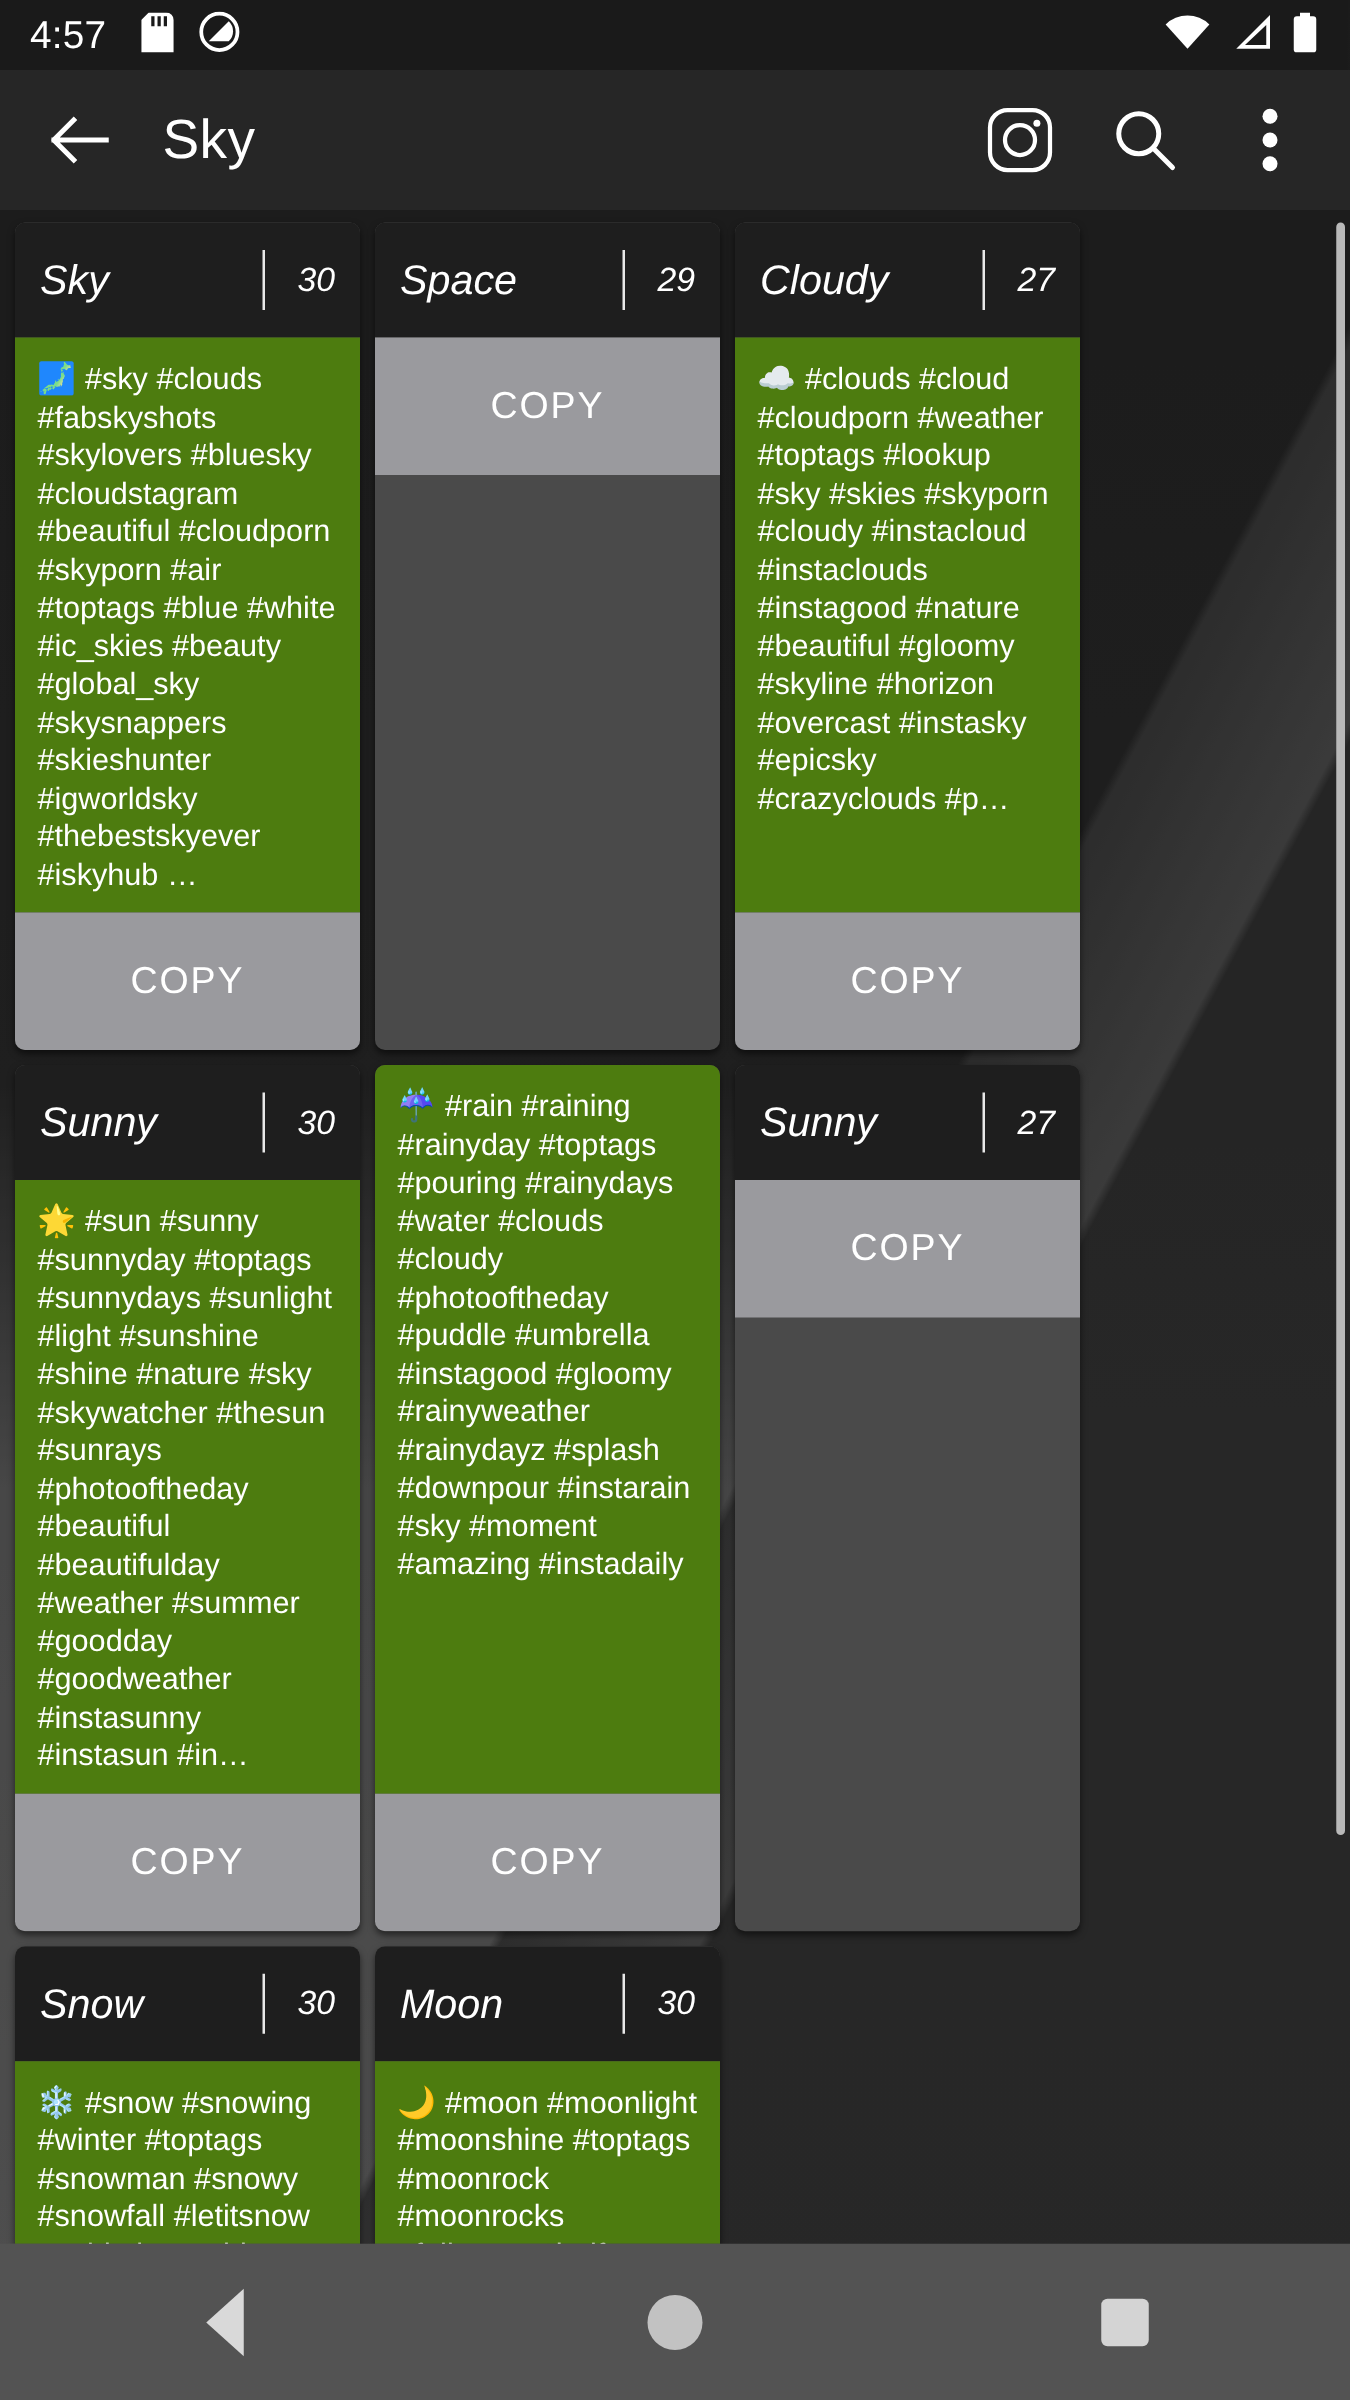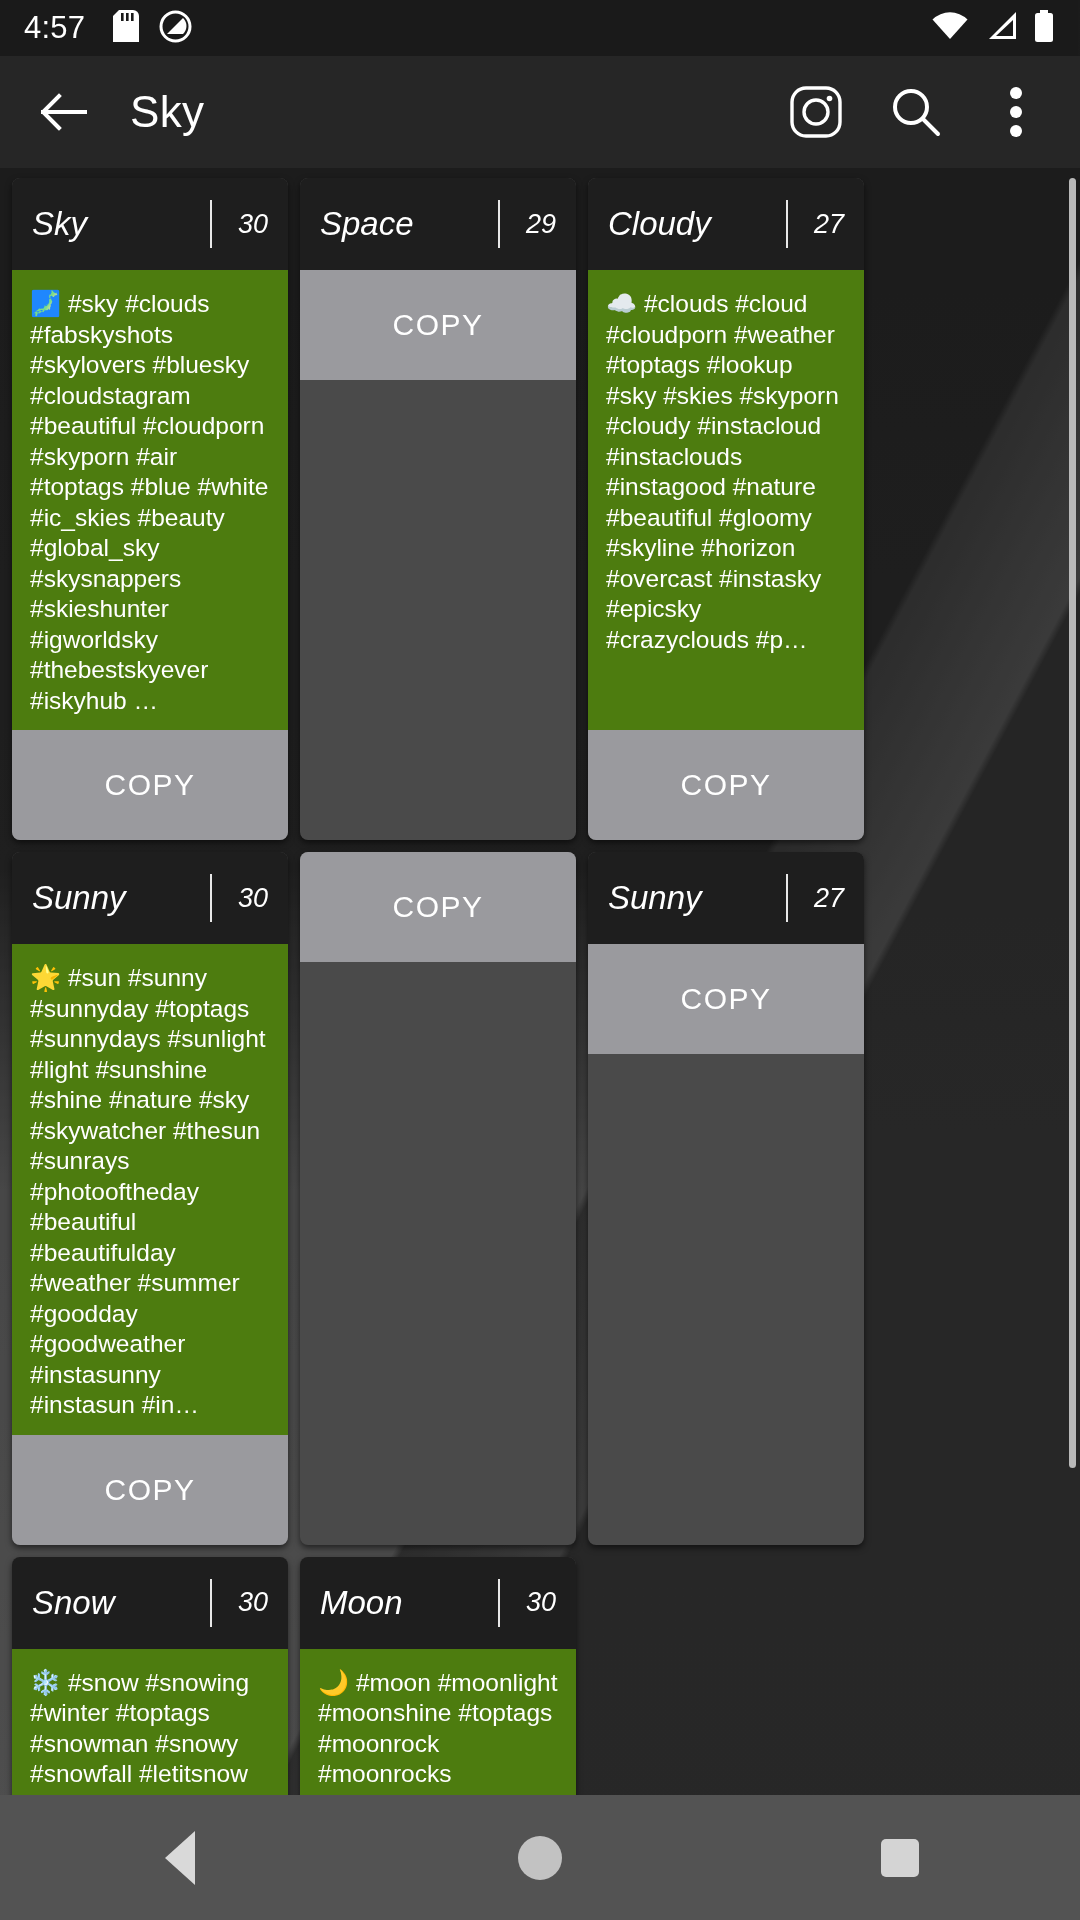--- a/index.html
+++ b/index.html
@@ -256,20 +256,21 @@
         <div class="card-header">
           <span class="card-title">Sunny</span>
           <span class="card-divider"></span>
           <span class="card-count">30</span>
         </div>
         <div class="card-body"><span class="emo">🌟</span> <span>#sun #sunny #sunnyday #toptags #sunnydays #sunlight #light #sunshine #shine #nature #sky #skywatcher #thesun #sunrays #photooftheday #beautiful #beautifulday #weather #summer #goodday #goodweather #instasunny #instasun #in…</span></div>
         <div class="copy-btn">COPY</div>
       </div>
 
       <div class="card row2">
+        <div class="card-body"><span class="emo">☔</span> <span>#rain #raining #rainyday #toptags #pouring #rainydays #water #clouds #cloudy #photooftheday #puddle #umbrella #instagood #gloomy #rainyweather #rainydayz #splash #downpour #instarain #sky #moment #amazing #instadaily</span></div>
         <div class="copy-btn">COPY</div>
       </div>
 
       <div class="card row2">
         <div class="card-header">
           <span class="card-title">Sunny</span>
           <span class="card-divider"></span>
           <span class="card-count">27</span>
         </div>
         <div class="copy-btn">COPY</div>

